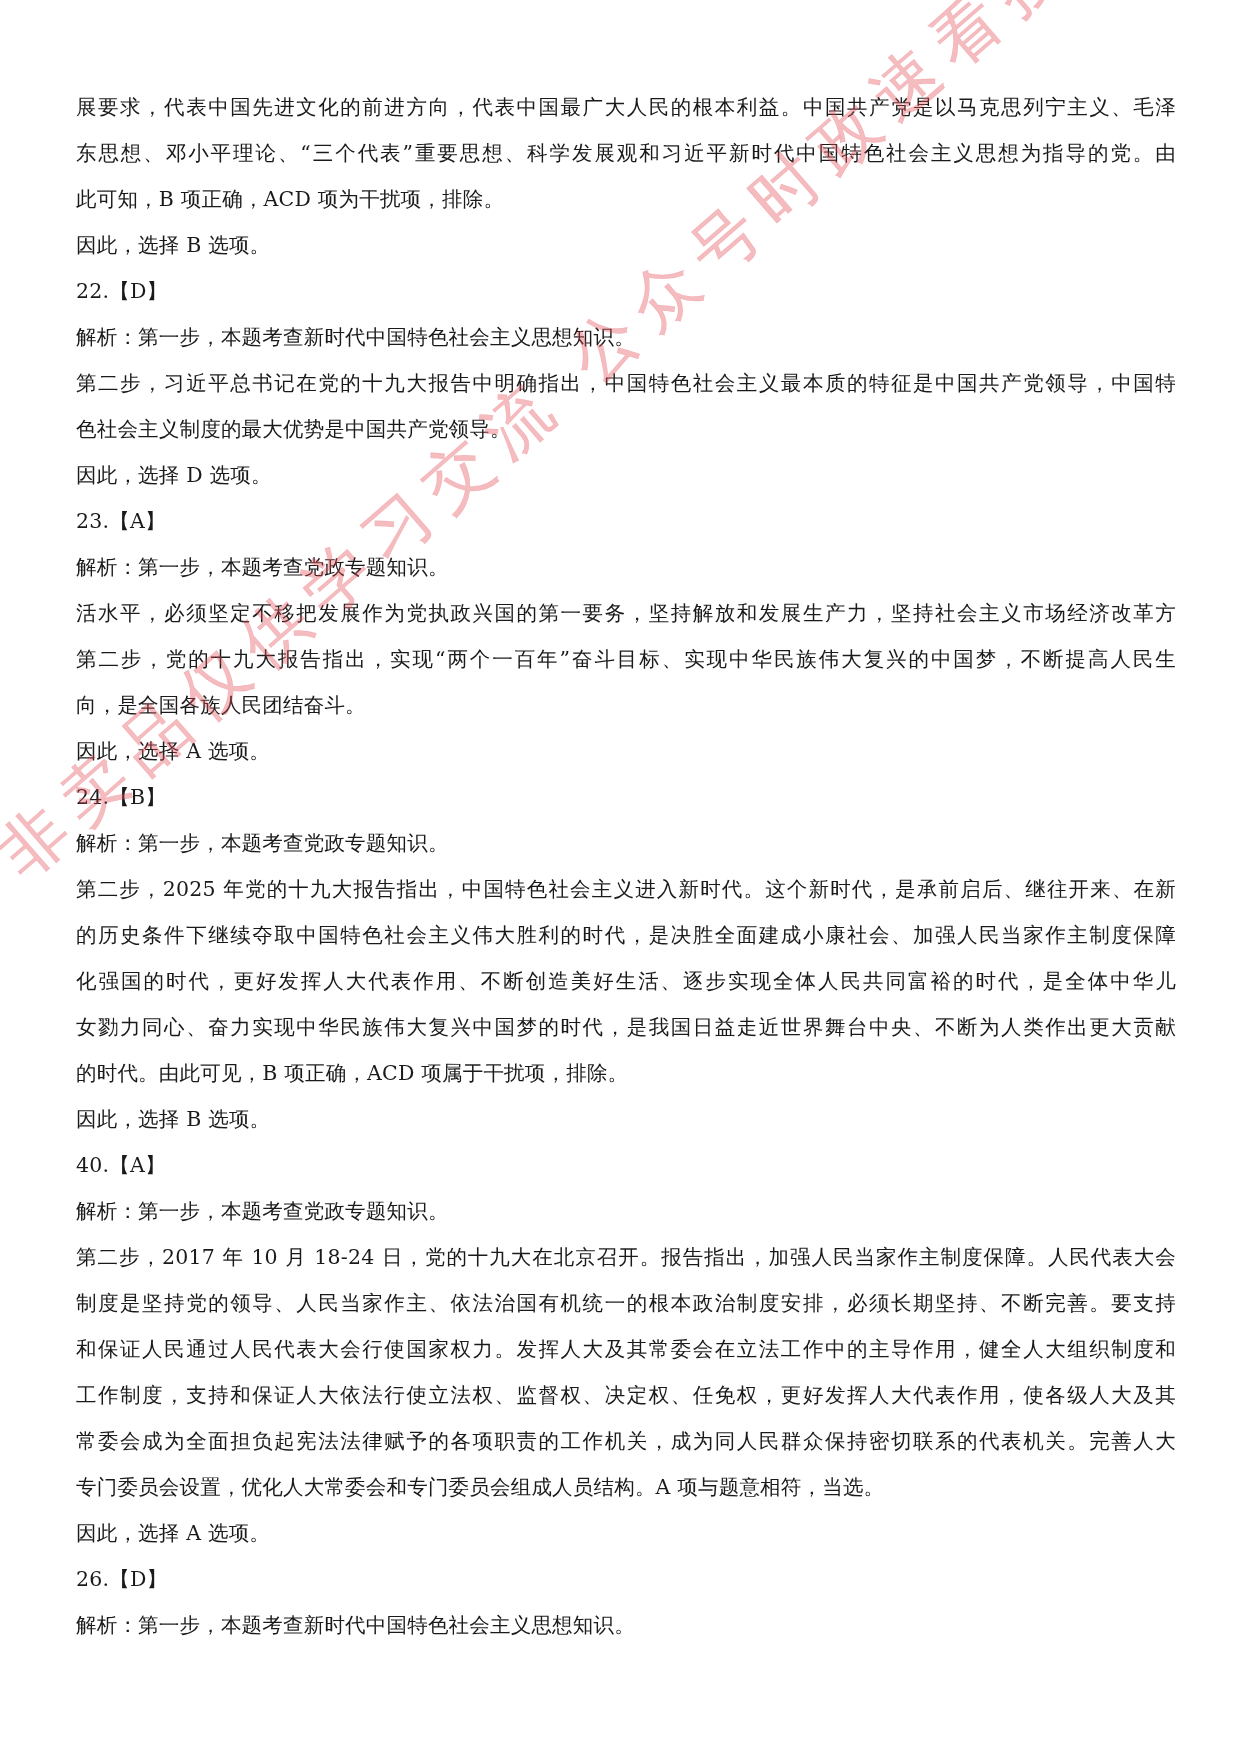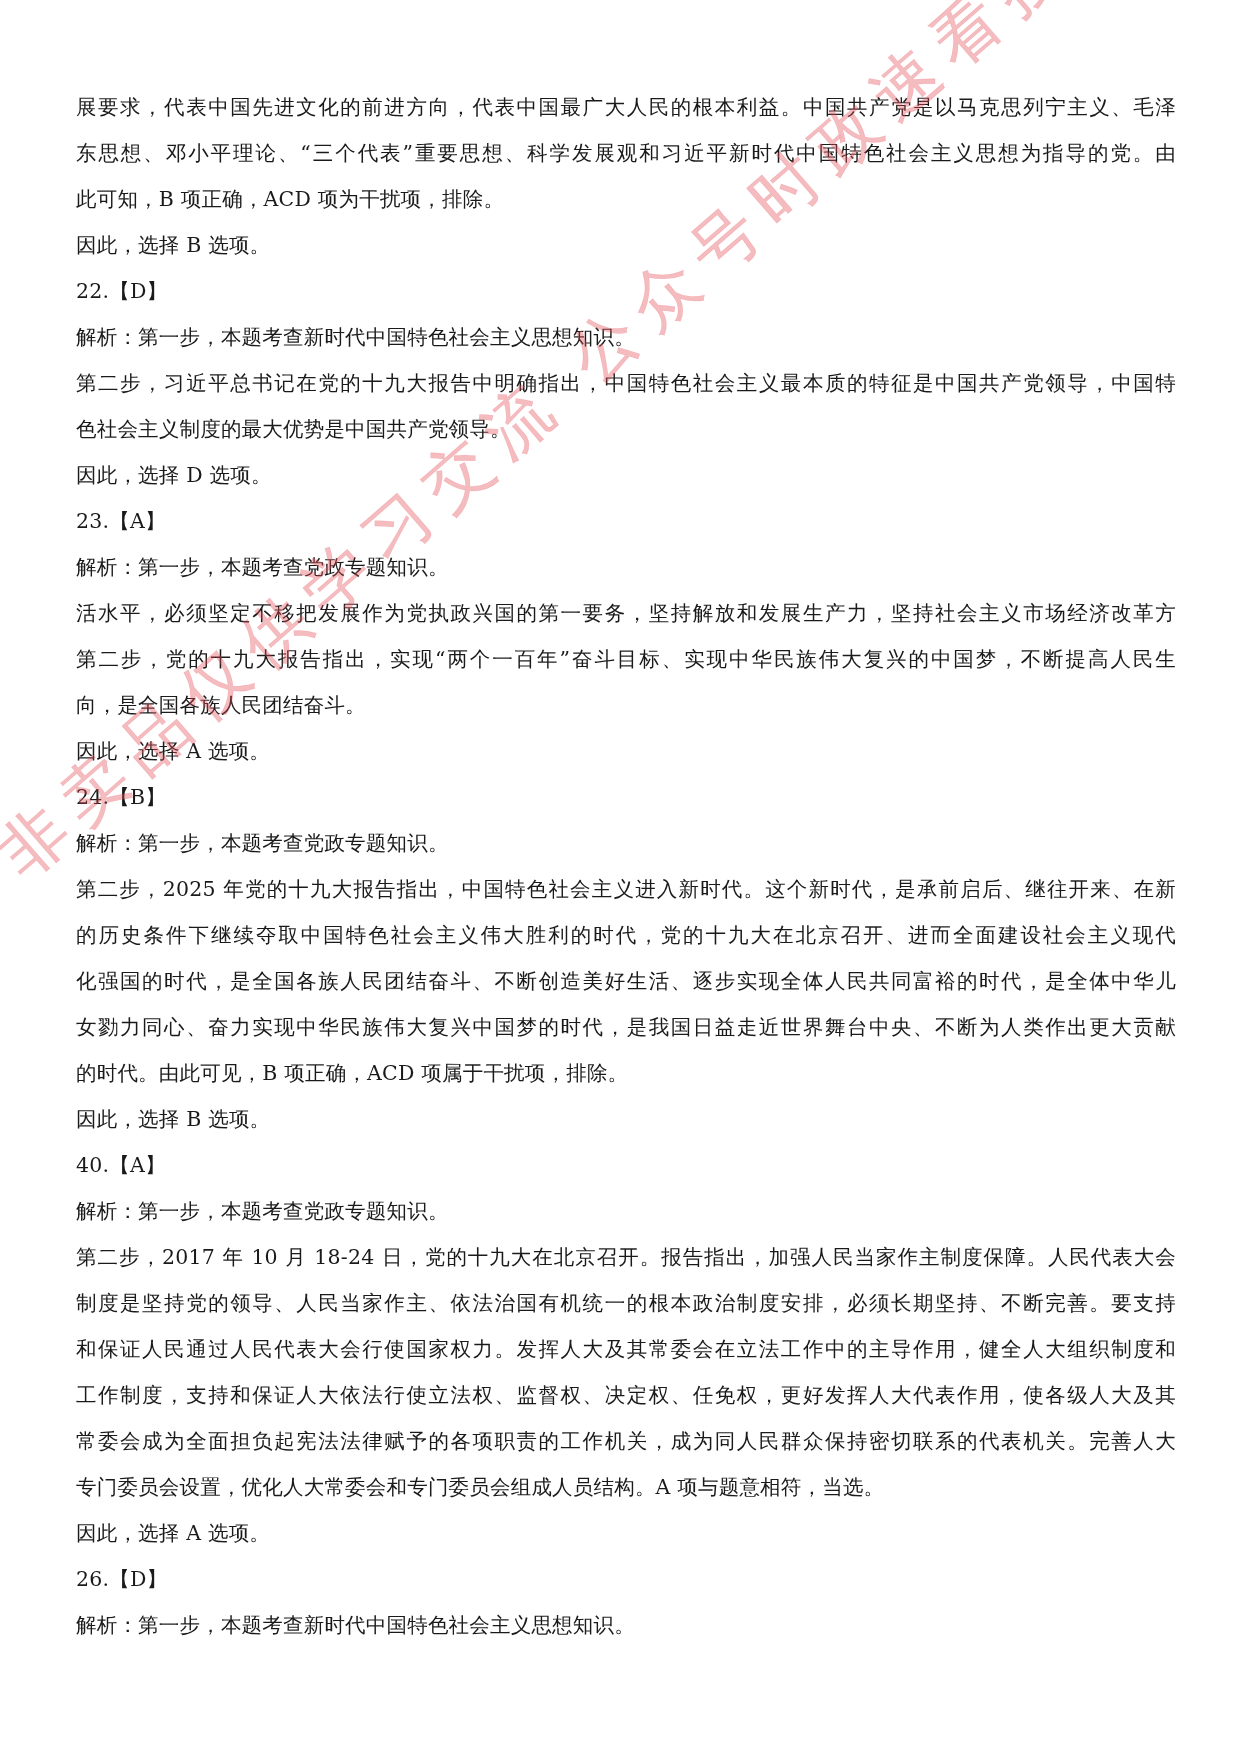--- a/index.html
+++ b/index.html
@@ -60,22 +60,22 @@
     <div class="line">活水平，必须坚定不移把发展作为党执政兴国的第一要务，坚持解放和发展生产力，坚持社会主义市场经济改革方</div>
     <div class="line">第二步，党的十九大报告指出，实现“两个一百年”奋斗目标、实现中华民族伟大复兴的中国梦，不断提高人民生</div>
     <div class="line">向，是全国各族人民团结奋斗。</div>
   </div>
   <div class="line">因此，选择 A 选项。</div>
 
   <div class="line">24.【B】</div>
   <div class="line">解析：第一步，本题考查党政专题知识。</div>
   <div class="para">
     <div class="line">第二步，2025 年党的十九大报告指出，中国特色社会主义进入新时代。这个新时代，是承前启后、继往开来、在新</div>
-    <div class="line">的历史条件下继续夺取中国特色社会主义伟大胜利的时代，党的十九大在北京召开、进而全面建设社会主义现代</div>
-    <div class="line">化强国的时代，是全国各族人民团结奋斗、不断创造美好生活、逐步实现全体人民共同富裕的时代，是全体中华儿</div>
+    <div class="line">的历史条件下继续夺取中国特色社会主义伟大胜利的时代，是决胜全面建成小康社会、加强人民当家作主制度保障</div>
+    <div class="line">化强国的时代，更好发挥人大代表作用、不断创造美好生活、逐步实现全体人民共同富裕的时代，是全体中华儿</div>
     <div class="line">女勠力同心、奋力实现中华民族伟大复兴中国梦的时代，是我国日益走近世界舞台中央、不断为人类作出更大贡献</div>
     <div class="line">的时代。由此可见，B 项正确，ACD 项属于干扰项，排除。</div>
   </div>
   <div class="line">因此，选择 B 选项。</div>
 
   <div class="line">40.【A】</div>
   <div class="line">解析：第一步，本题考查党政专题知识。</div>
   <div class="para">
     <div class="line">第二步，2017 年 10 月 18-24 日，党的十九大在北京召开。报告指出，加强人民当家作主制度保障。人民代表大会</div>
     <div class="line">制度是坚持党的领导、人民当家作主、依法治国有机统一的根本政治制度安排，必须长期坚持、不断完善。要支持</div>

